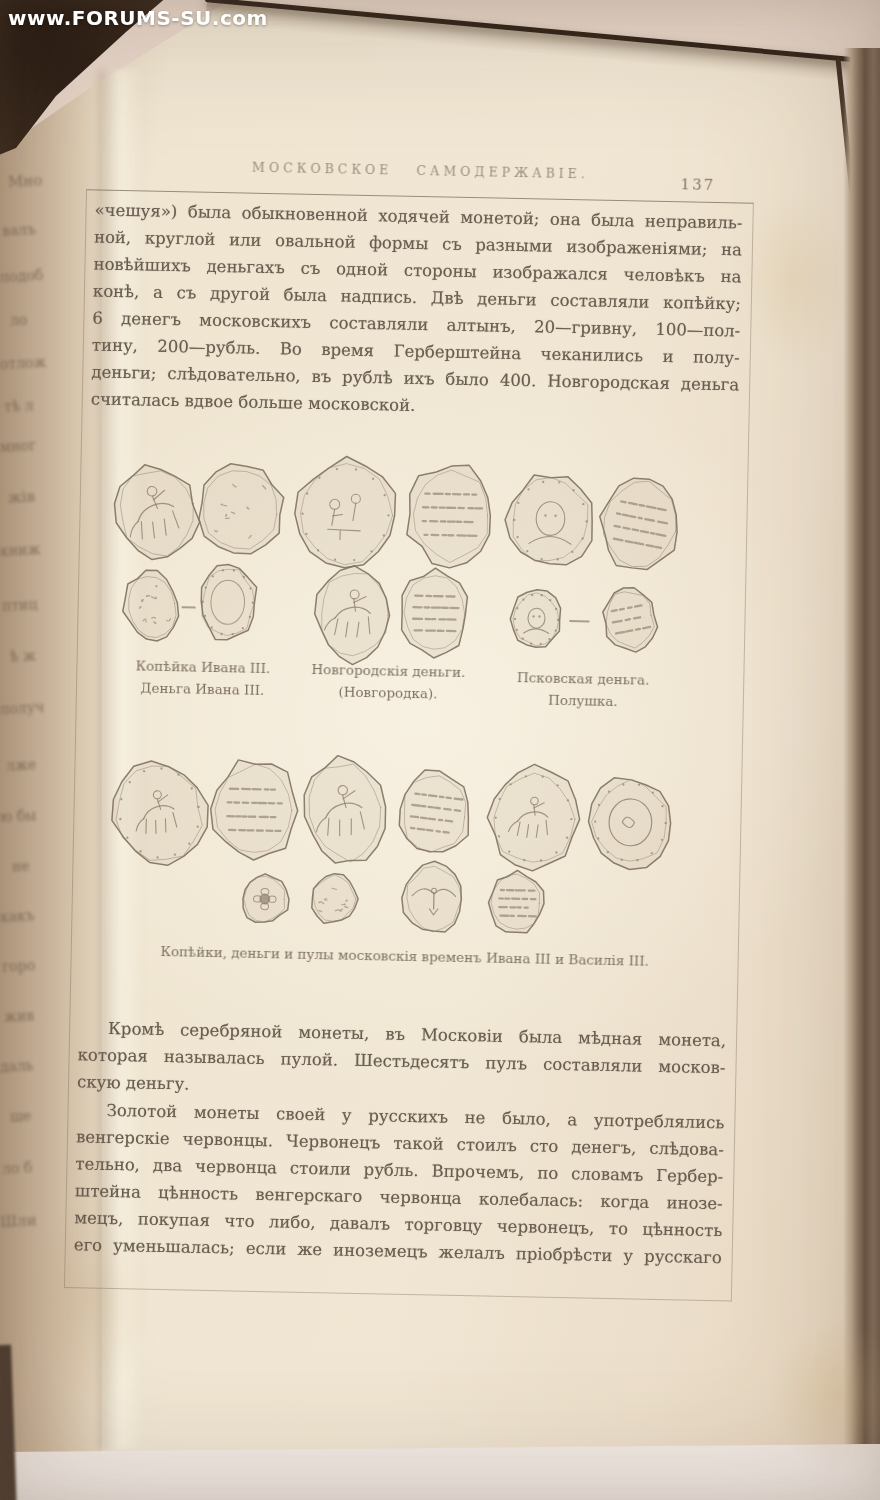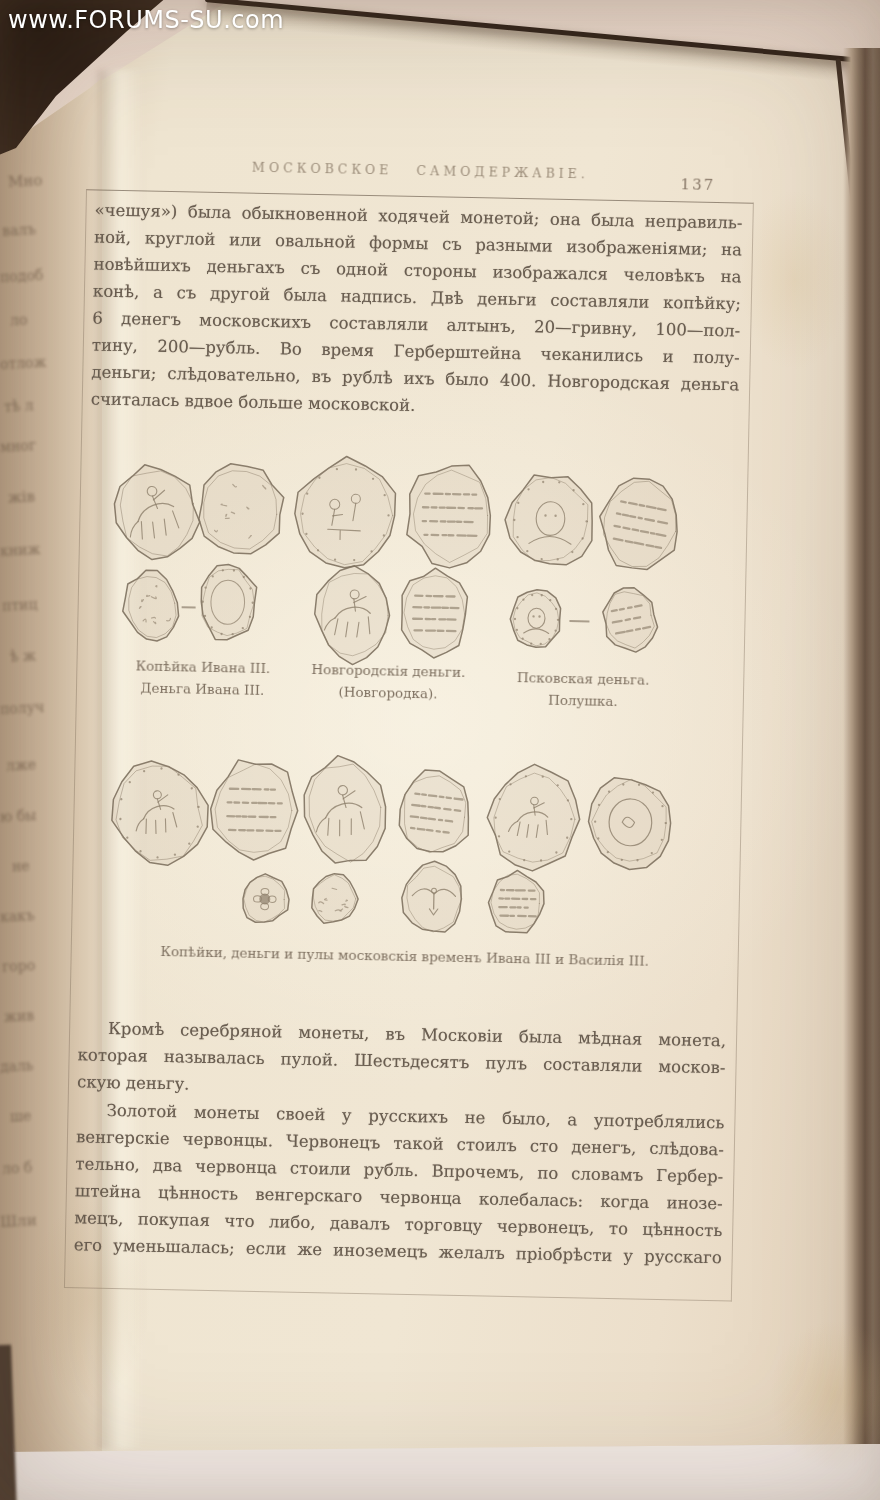--- a/index.html
+++ b/index.html
@@ -37,21 +37,21 @@
   .left-bottom-dark{position:absolute;left:-6px;top:1345px;width:20px;height:170px;background:#4e3d31;
     filter:blur(1.5px);transform:rotate(-2deg);}
   .corner-dark{position:absolute;left:-4px;top:-4px;width:190px;height:170px;
     clip-path:polygon(0 0,172px 0,130px 36px,60px 100px,20px 152px,0 160px);
     background:radial-gradient(circle at 22% 20%,#241810,#3b2a1e 75%);filter:blur(1.5px);}
   .stain{position:absolute;border-radius:50%;}
   .vignette{position:absolute;inset:0;pointer-events:none;
     box-shadow:inset 0 0 140px rgba(86,64,48,.28), inset 0 0 30px rgba(120,95,70,.10);}
   
   .watermark{position:absolute;left:8px;top:6px;font-family:"DejaVu Sans",sans-serif;
-    font-weight:normal;font-size:24px;letter-spacing:.5px;color:#ffffff;
+    font-weight:bold;font-size:20px;letter-spacing:.5px;color:#ffffff;
     text-shadow:0 1px 3px rgba(0,0,0,.35);z-index:50;}
   
   .content{position:absolute;inset:0;transform:rotate(1.15deg);transform-origin:120px 190px;}
   .head-title{position:absolute;left:95px;top:157px;width:650px;text-align:center;
     font-size:12.5px;letter-spacing:4px;word-spacing:16px;color:#9c8d7a;filter:blur(.55px);}
   .page-num{position:absolute;left:555px;top:164px;width:160px;text-align:right;
     font-size:15px;letter-spacing:2px;color:#887868;filter:blur(.4px);}
   .frame{position:absolute;left:86px;top:190px;width:666px;height:1097px;
     border:1px solid rgba(125,108,90,.40);border-top-color:rgba(100,85,70,.62);}
   .para{position:absolute;left:95px;width:648px;font-size:16.5px;color:#695d50;

